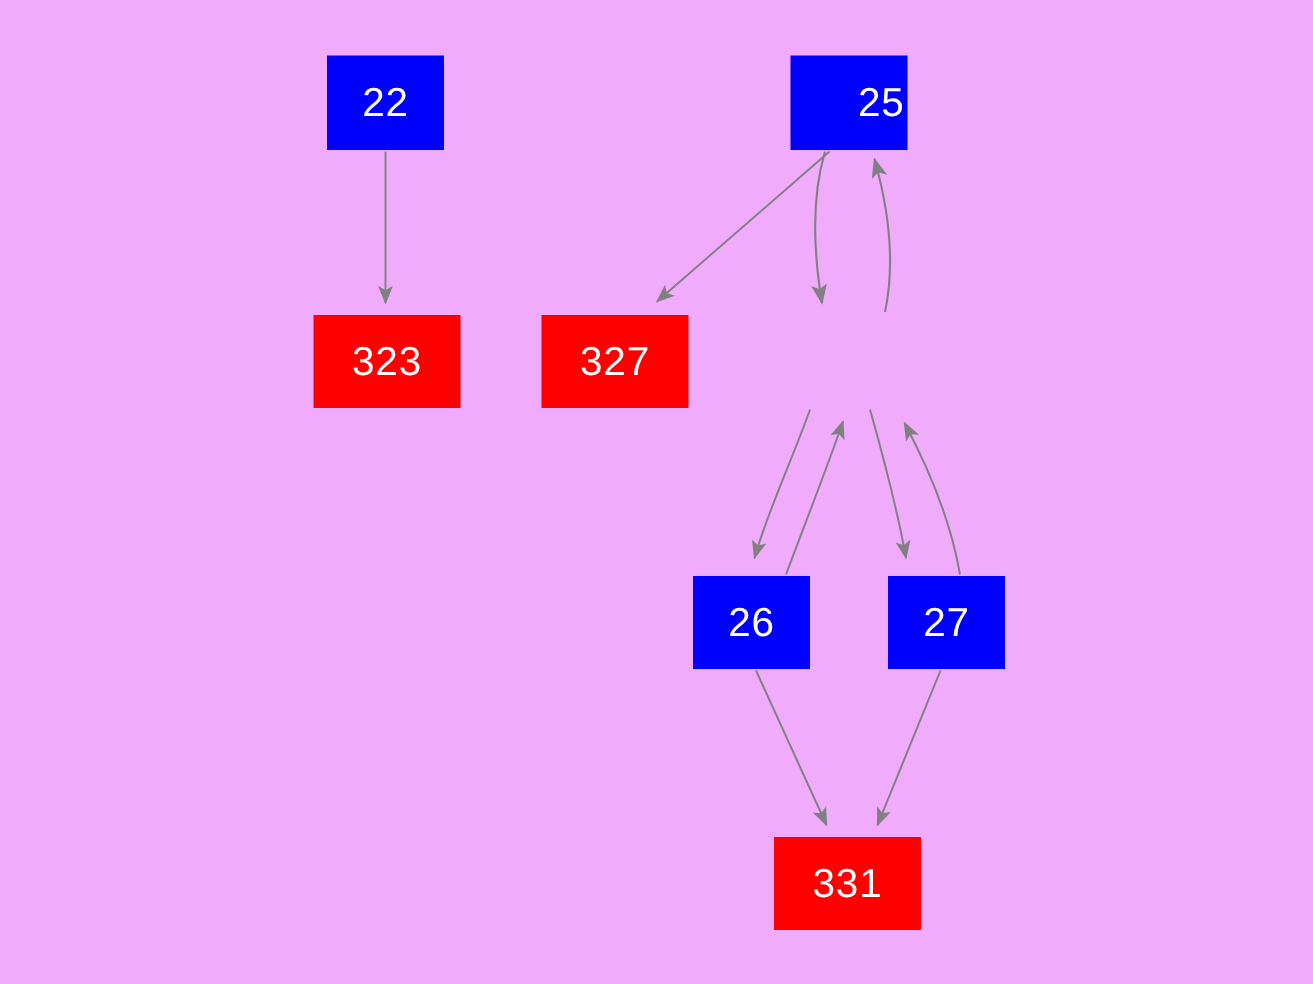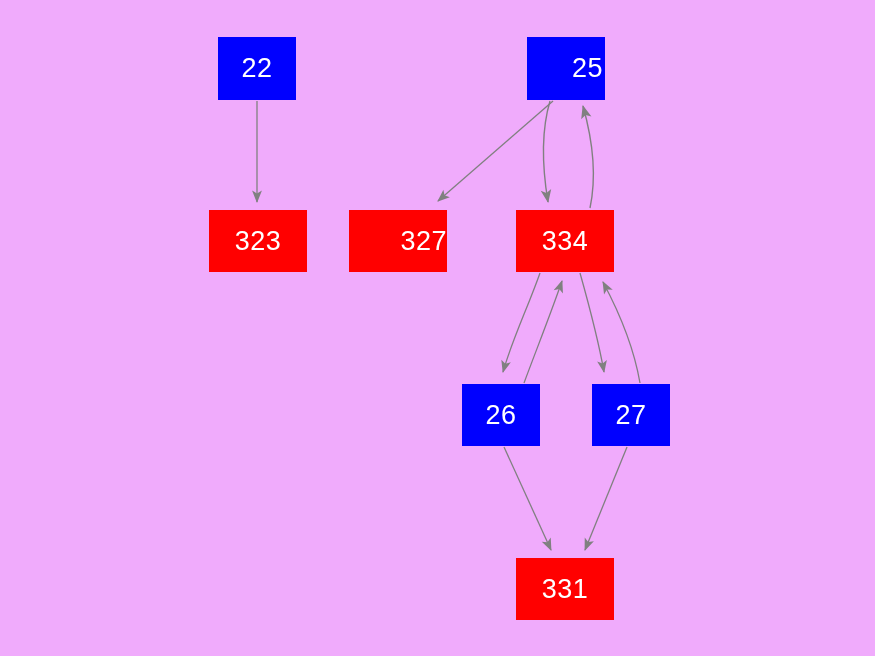--- a/index.html
+++ b/index.html
@@ -81,27 +81,24 @@
   </div>
 
   <div class="graph-node node-blue" style="left:527px; top:37px; width:78px; height:63px;padding-left:43px;">
     <span class="node-label">25</span>
   </div>
 
   <div class="graph-node node-red" style="left:209px; top:210px; width:98px; height:62px;">
     <span class="node-label">323</span>
   </div>
 
-  <div class="graph-node node-red" style="left:349px; top:210px; width:98px; height:62px;justify-content:flex-end;">
+  <div class="graph-node node-red" style="left:361px; top:210px; width:98px; height:62px;">
     <span class="node-label">327</span>
   </div>
 
-  <div class="graph-node node-red" style="left:516px; top:210px; width:98px; height:62px;">
-    <span class="node-label">334</span>
-  </div>
 
   <div class="graph-node node-blue" style="left:462px; top:384px; width:78px; height:62px;">
     <span class="node-label">26</span>
   </div>
 
   <div class="graph-node node-blue" style="left:592px; top:384px; width:78px; height:62px;">
     <span class="node-label">27</span>
   </div>
 
   <div class="graph-node node-red" style="left:516px; top:558px; width:98px; height:62px;">

